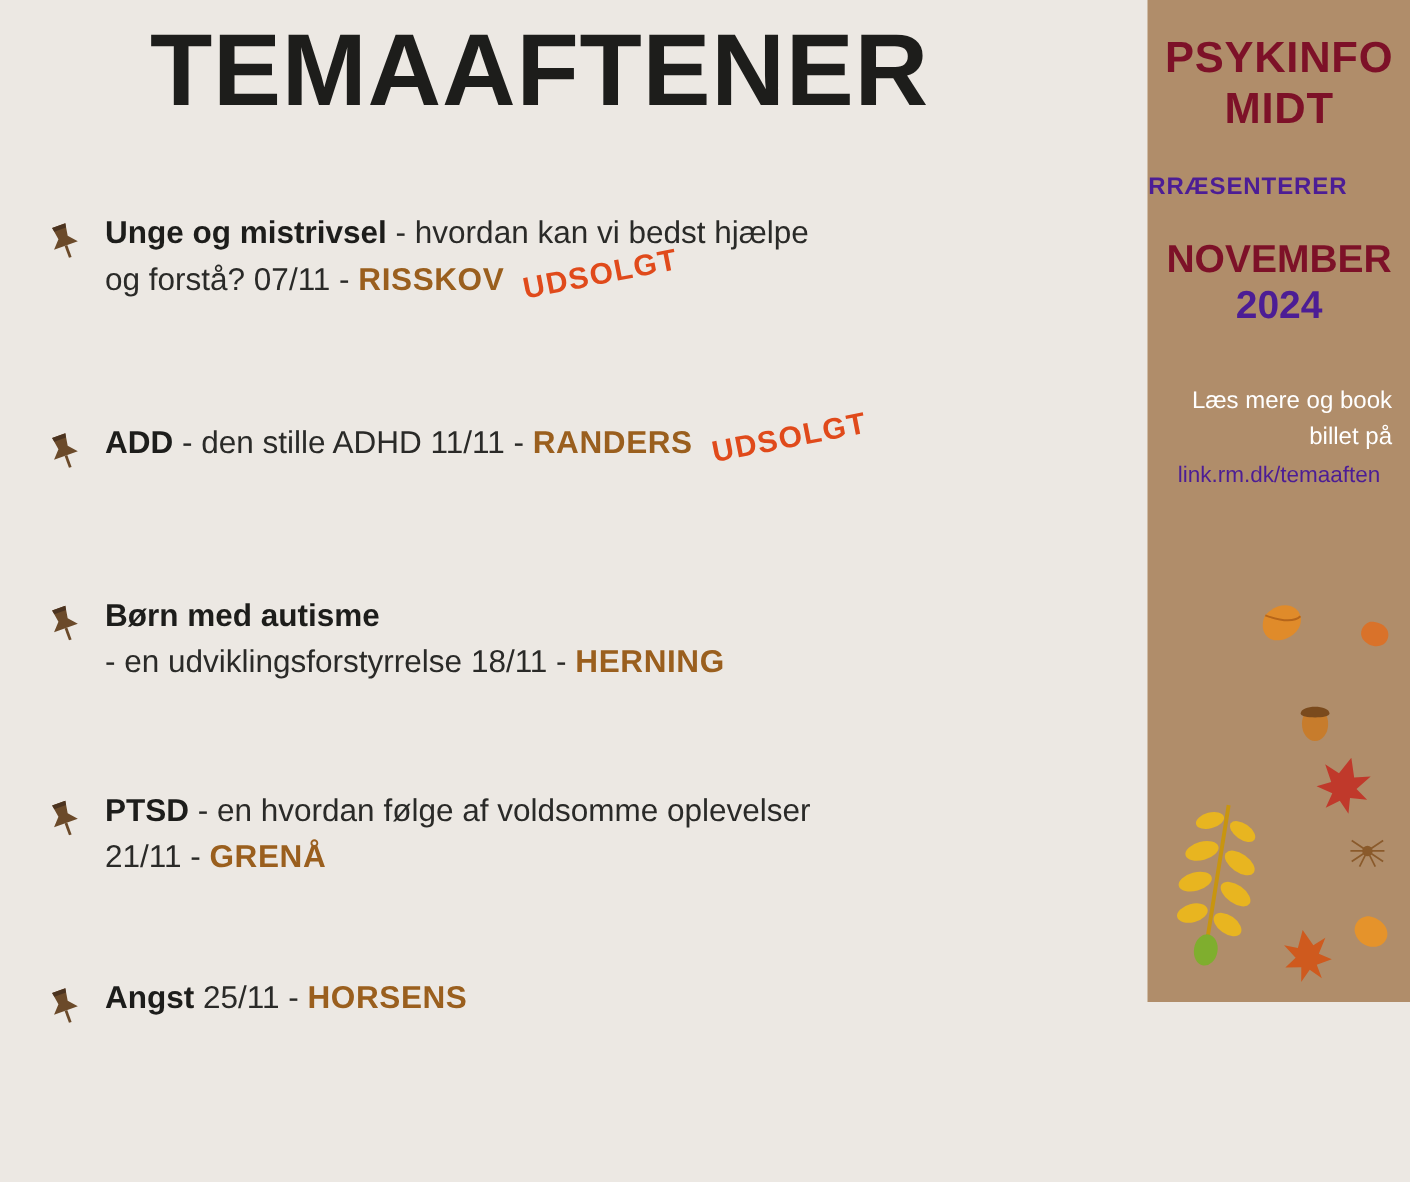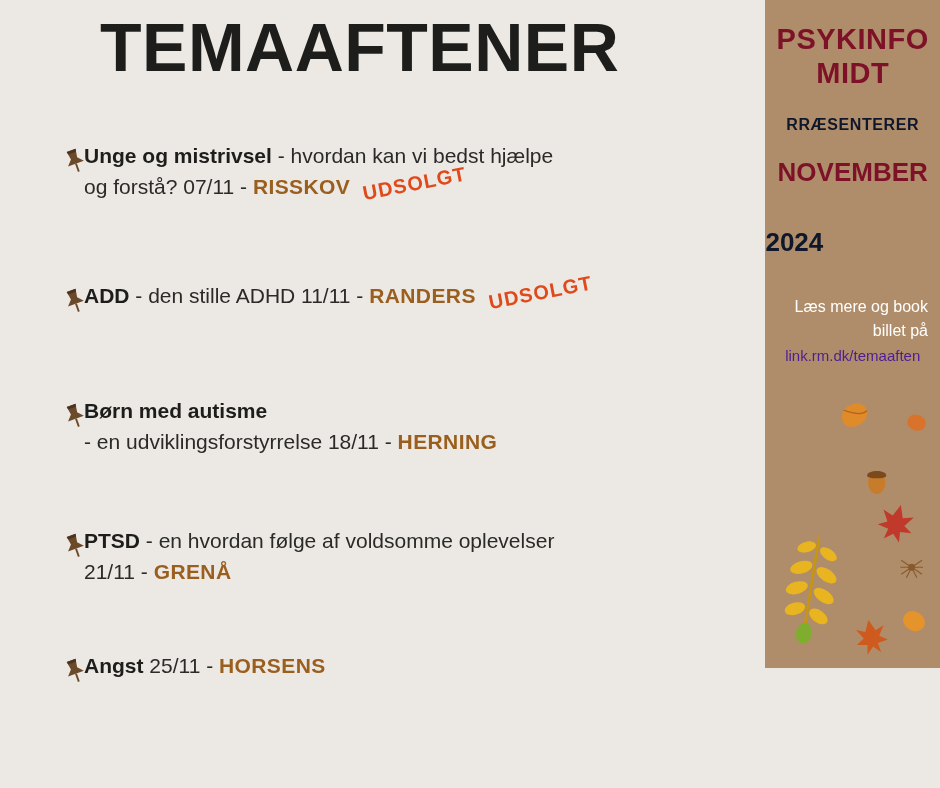--- a/index.html
+++ b/index.html
@@ -37,23 +37,22 @@
     font-family: "Liberation Sans", sans-serif;
   }
   .events {
     position: absolute;
     top: 140px;
     left: 0;
     width: 740px;
   }
   .event {
     position: relative;
-    padding-left: 52px;
+    padding-left: 70px;
     min-height: 62px;
-    margin-left: 32px;
   }
   .pin-icon {
     position: absolute;
     left: 28px;
     top: 6px;
     width: 30px;
     height: 30px;
   }
   .ev-line {
     font-size: 21px;
@@ -91,42 +90,41 @@
   .brand {
     text-align: center;
     color: #7d1128;
     font-weight: 800;
     font-size: 29px;
     line-height: 34px;
     letter-spacing: 0.5px;
     margin-top: 22px;
   }
   .presents {
-    text-align: center;
-    color: #0f172a;
+    text-align: left;
+    color: #4c1d95;
     font-weight: 700;
     font-size: 16px;
     letter-spacing: 0.6px;
     margin-top: 26px;
   }
   .month {
     text-align: center;
     color: #7d1128;
     font-weight: 800;
     font-size: 26px;
     line-height: 32px;
     margin-top: 22px;
   }
   .year {
-    text-align: left;
-    color: #0f172a;
+    text-align: center;
+    color: #4c1d95;
     font-weight: 800;
     font-size: 26px;
     line-height: 30px;
-    margin-top: 39px;
   }
   .book-text {
     text-align: right;
     color: #ffffff;
     font-size: 16px;
     line-height: 24px;
     margin-top: 38px;
     padding: 0 12px;
   }
   .book-link {

